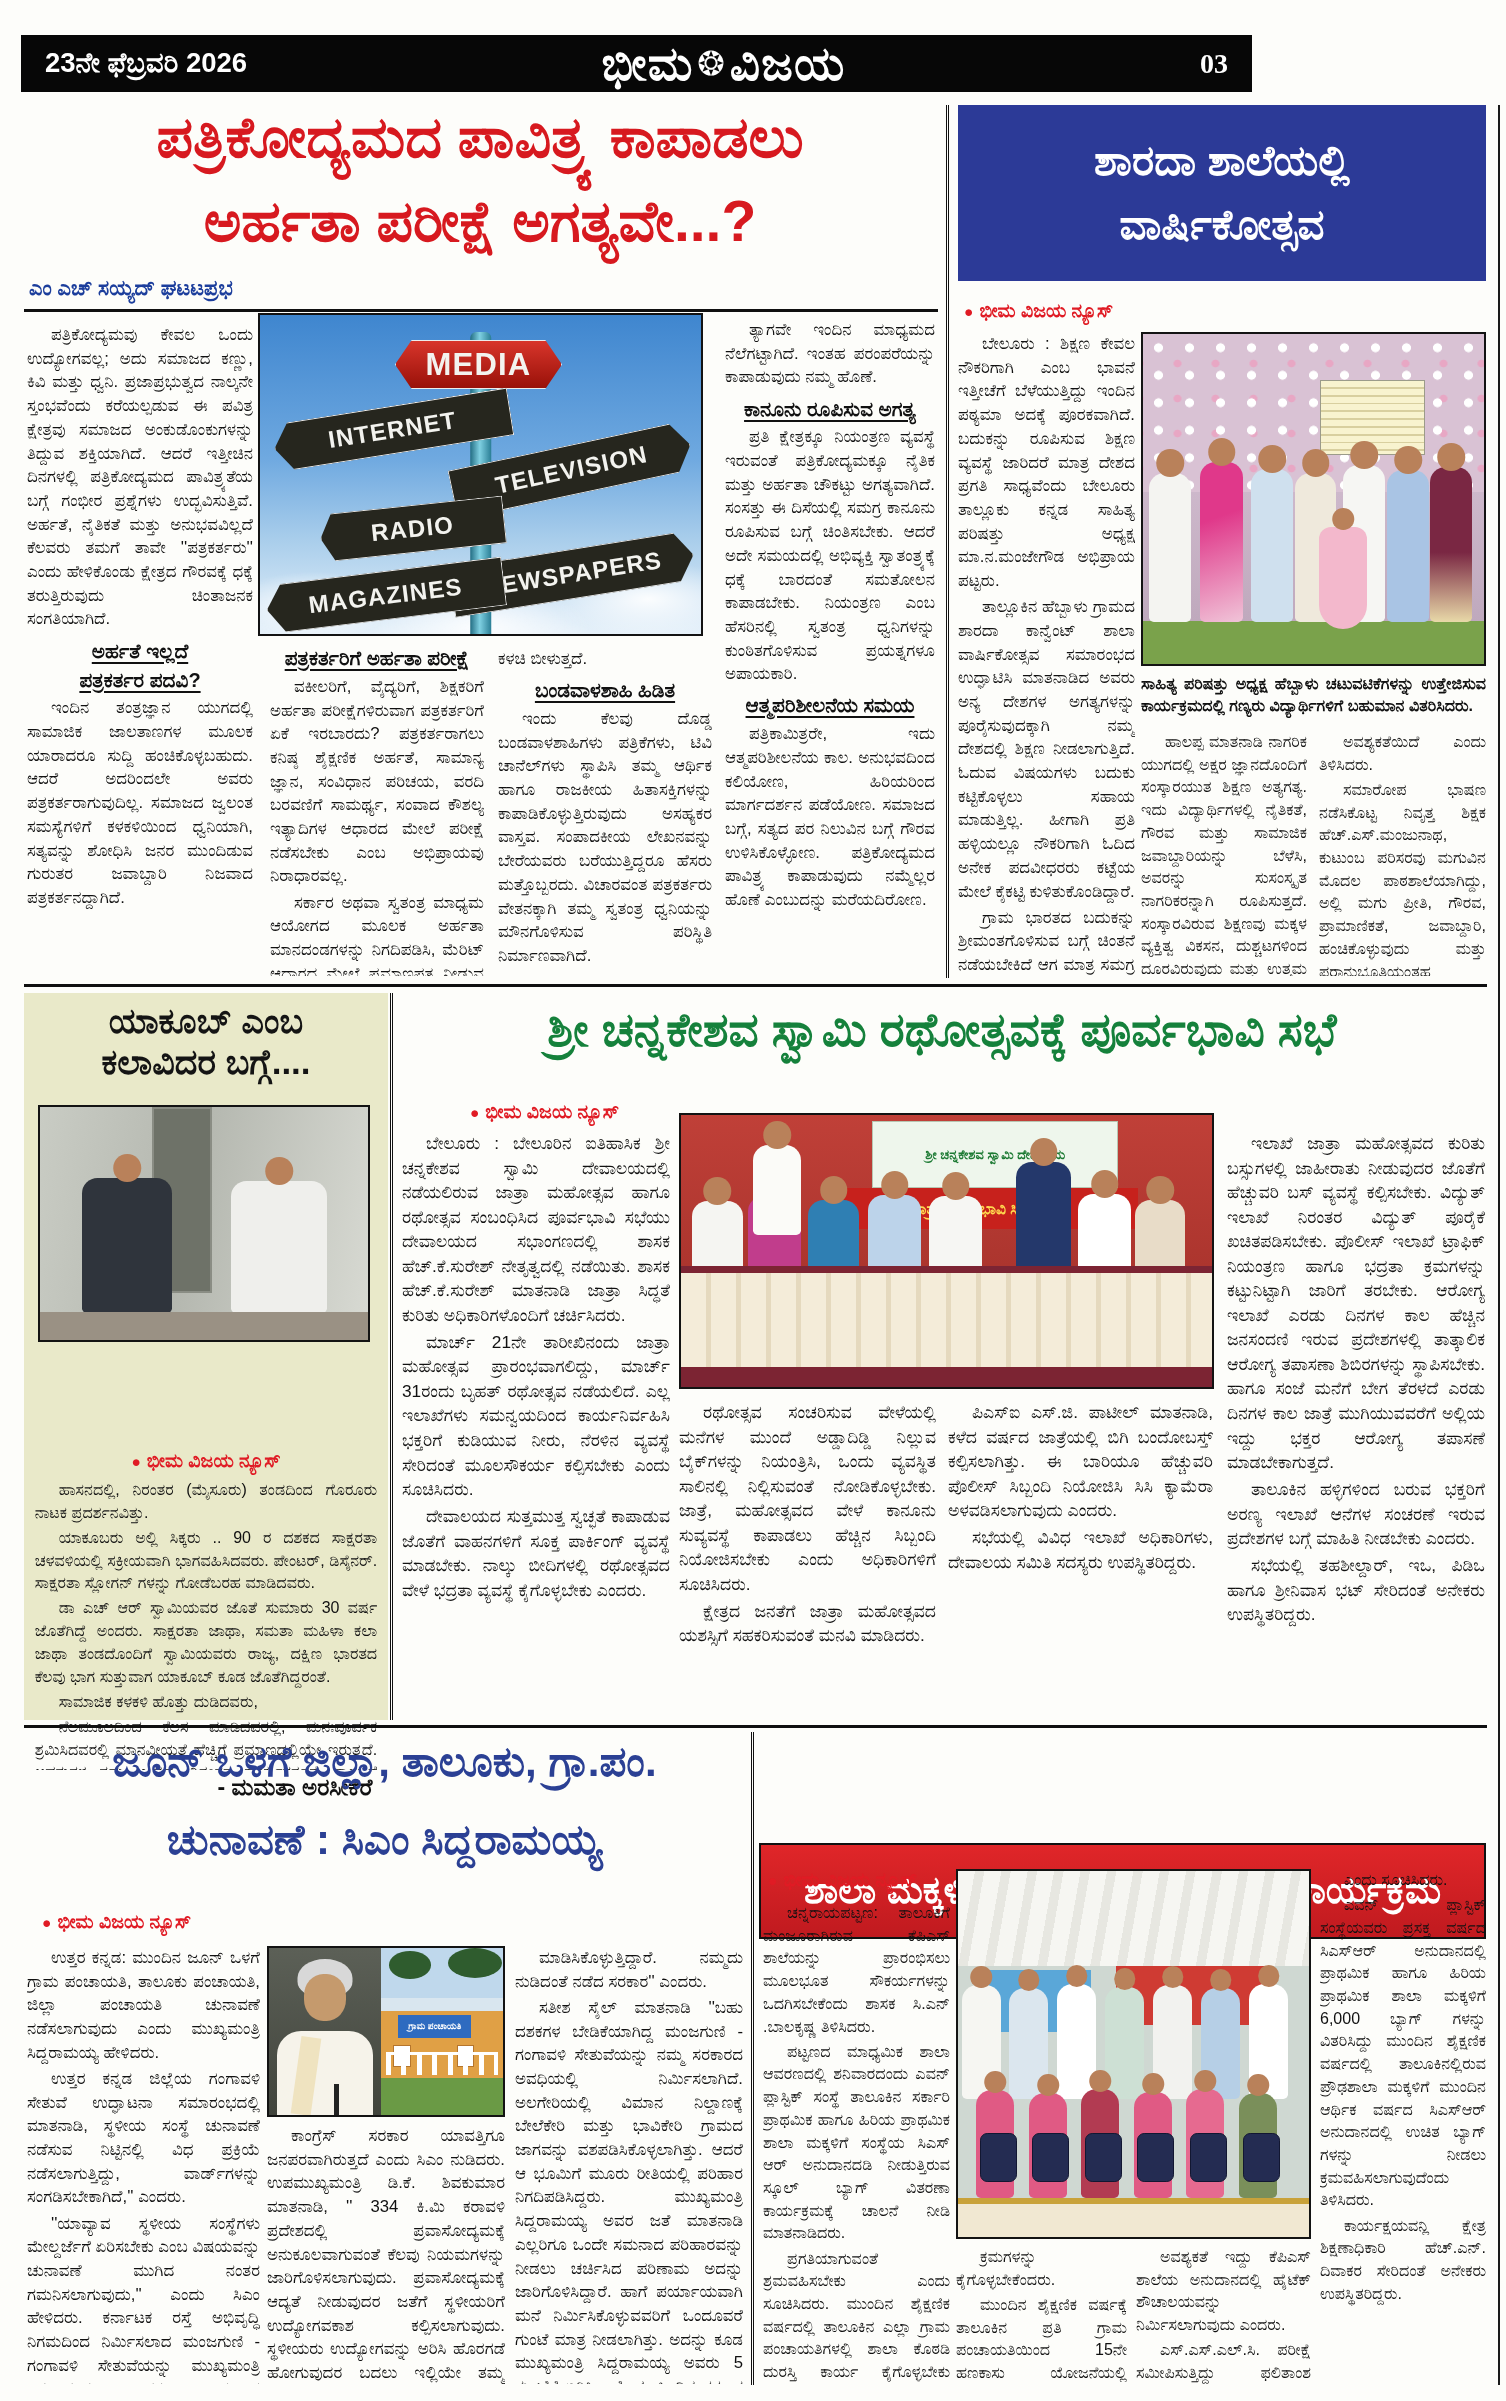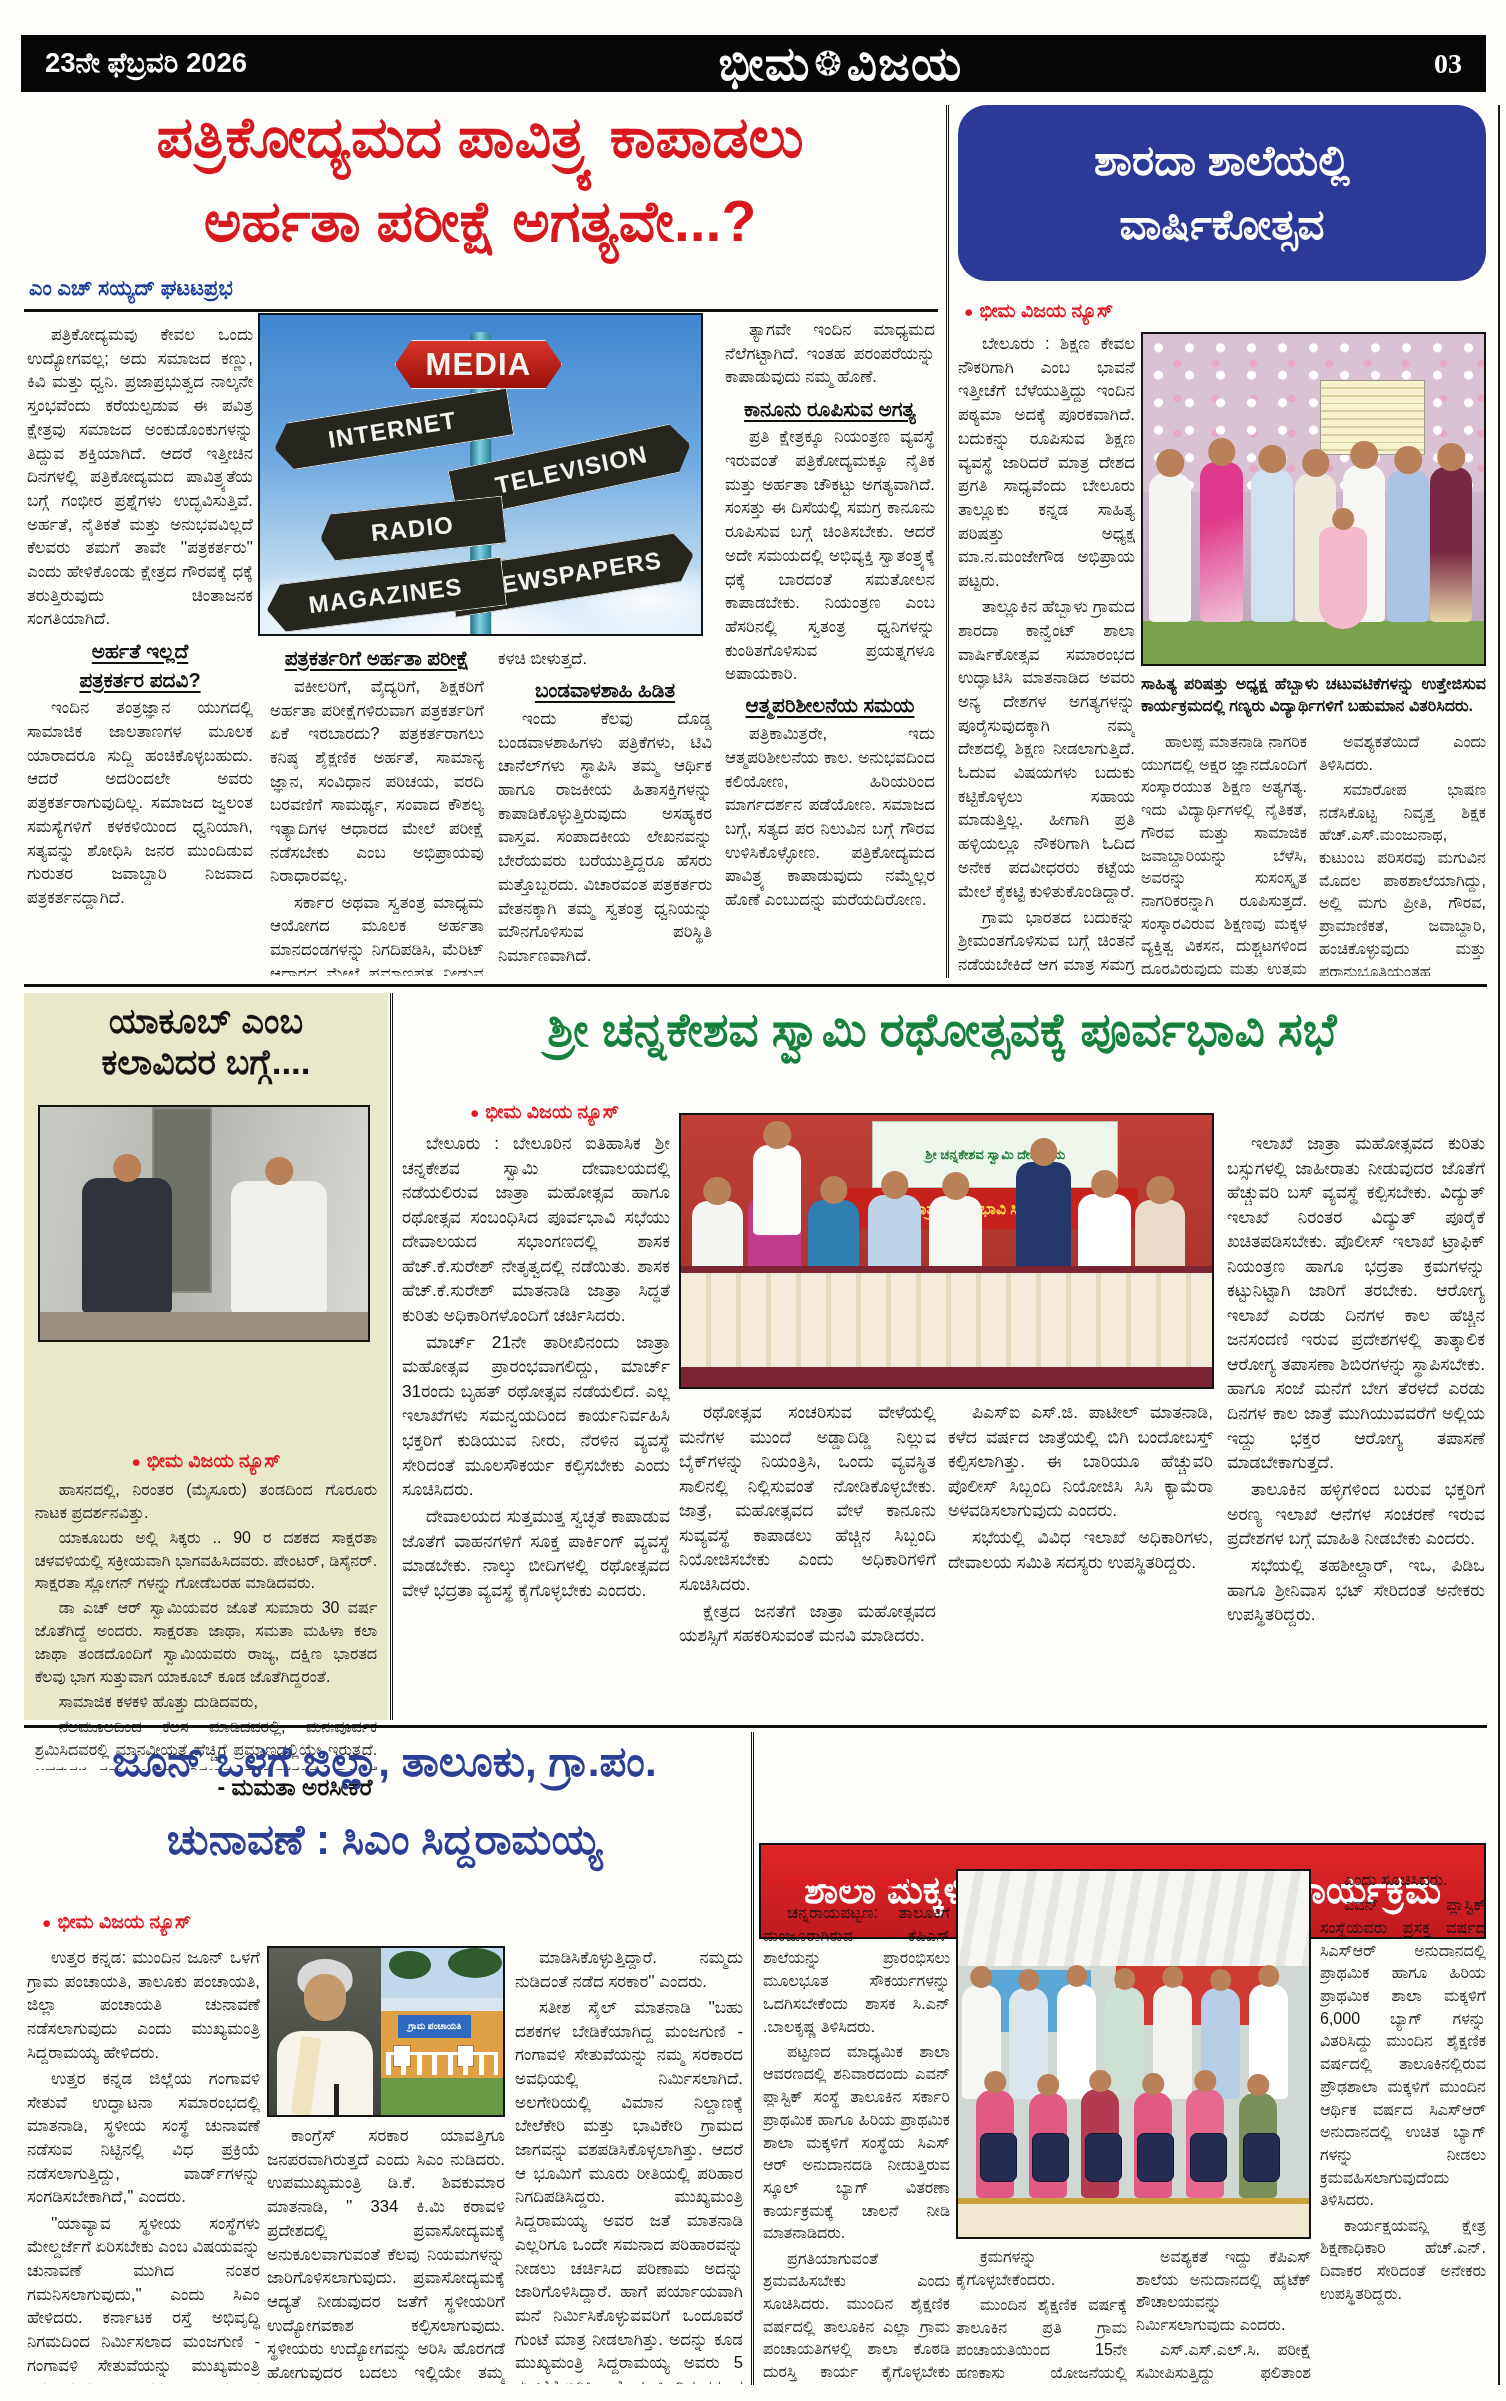--- a/index.html
+++ b/index.html
@@ -1,29 +1,29 @@
 <!DOCTYPE html>
 <html style="font-size:9.6px"><head>
 <meta charset="utf-8">
 <style>
   html,body{margin:0;padding:0;background:#ffffff;}
   .page{position:relative;width:1507px;height:2401px;background:#fdfdfa;overflow:hidden;
         font-family:"Liberation Sans","DejaVu Sans",sans-serif;color:#111;}
   .abs{position:absolute;}
   
-  .mastbar{position:absolute;left:21px;top:35px;width:1465px;height:57px;background:#070707;
+  .mastbar{position:absolute;left:21px;top:35px;width:1231px;height:57px;background:#070707;
            display:flex;align-items:center;justify-content:space-between;padding:0 24px;box-sizing:border-box;}
   .m-date{color:#fff;font-size:27.5px;font-weight:bold;}
   .m-title{color:#fff;font-size:47px;font-weight:bold;letter-spacing:1.2px;display:flex;align-items:center;}
   .m-title .orn{font-size:33px;margin:0 3.6px;}
   .m-page{color:#fff;font-size:28px;font-weight:bold;font-family:"Liberation Serif","DejaVu Serif",serif;}
   
   .hl-red{color:#d7191f;font-weight:bold;font-size:57px;text-align:center;line-height:1.0;}
   .hl-blue-box{background:#2c3a97;color:#fff;font-weight:bold;font-size:42px;text-align:center;
-               display:flex;flex-direction:column;justify-content:center;gap:16.7px;border-radius:29px;}
+               display:flex;flex-direction:column;justify-content:center;gap:16.7px;}
   .hl-green{color:#15813b;font-weight:bold;font-size:47px;text-align:center;}
   .hl-navy{color:#2b4094;font-weight:bold;font-size:42px;text-align:center;line-height:1.0;}
   .hl-banner{background:linear-gradient(#e02629,#c01a1f);color:#fff;font-weight:bold;font-size:38px;
              text-align:center;display:flex;align-items:center;justify-content:center;border:2.4px solid #111;box-sizing:border-box;}
   .hl-black{color:#141414;font-weight:bold;font-size:35px;text-align:center;line-height:1.15;}
   
   .bodytext{font-size:16.7px;line-height:1.42;text-align:justify;overflow:hidden;}
   .bodytext p{margin:0 0 2.4px 0;text-indent:24px;}
   .col{overflow:hidden;}
   .subhead{font-weight:bold;font-size:20px;text-align:center;margin:6px 0 4.8px 0;}

